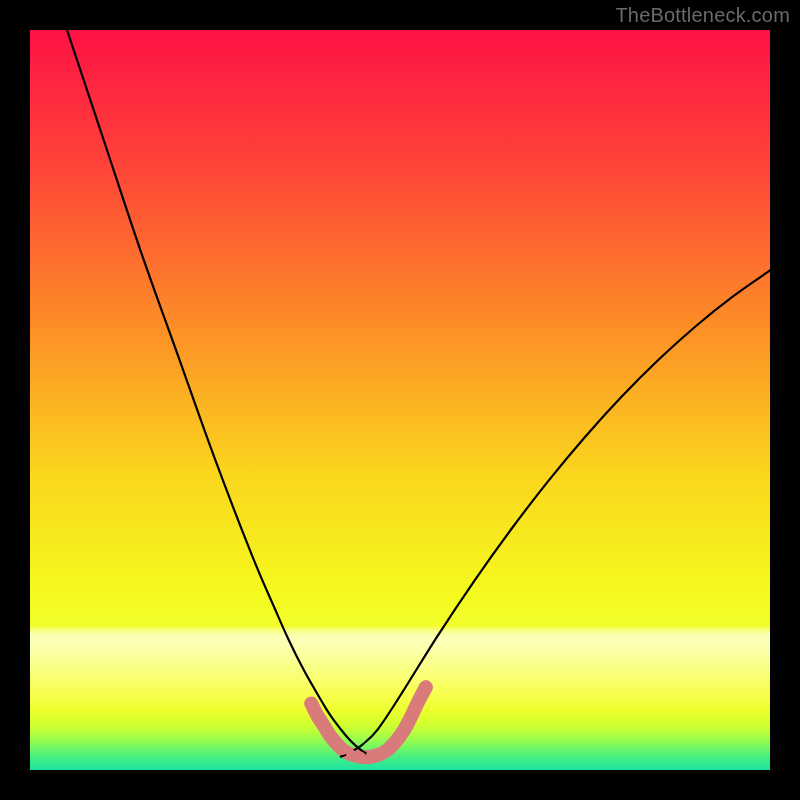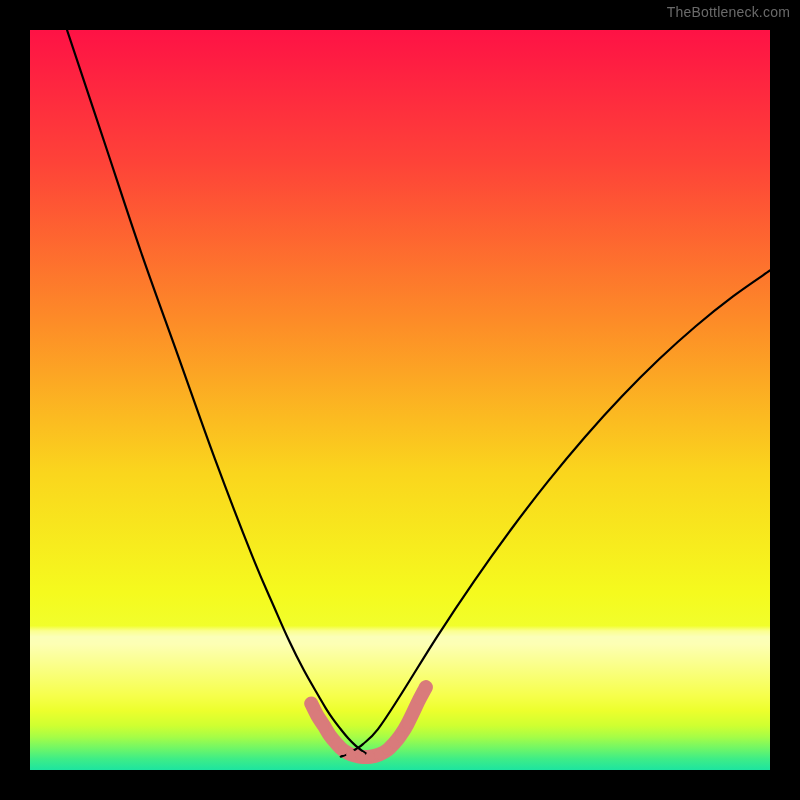--- a/index.html
+++ b/index.html
@@ -40,21 +40,21 @@
     top: 0;
     width: 740px;
     height: 740px;
     overflow: visible;
   }
   .watermark {
     position: absolute;
     top: 4px;
     right: 10px;
     color: #6a6a6a;
-    font-size: 14px;
+    font-size: 20px;
     font-weight: 500;
     letter-spacing: 0.2px;
     margin-left: 48px;
   }
 </style>
 </head>
 <body>
 
 <div class="frame">
   <div class="plot-area">

